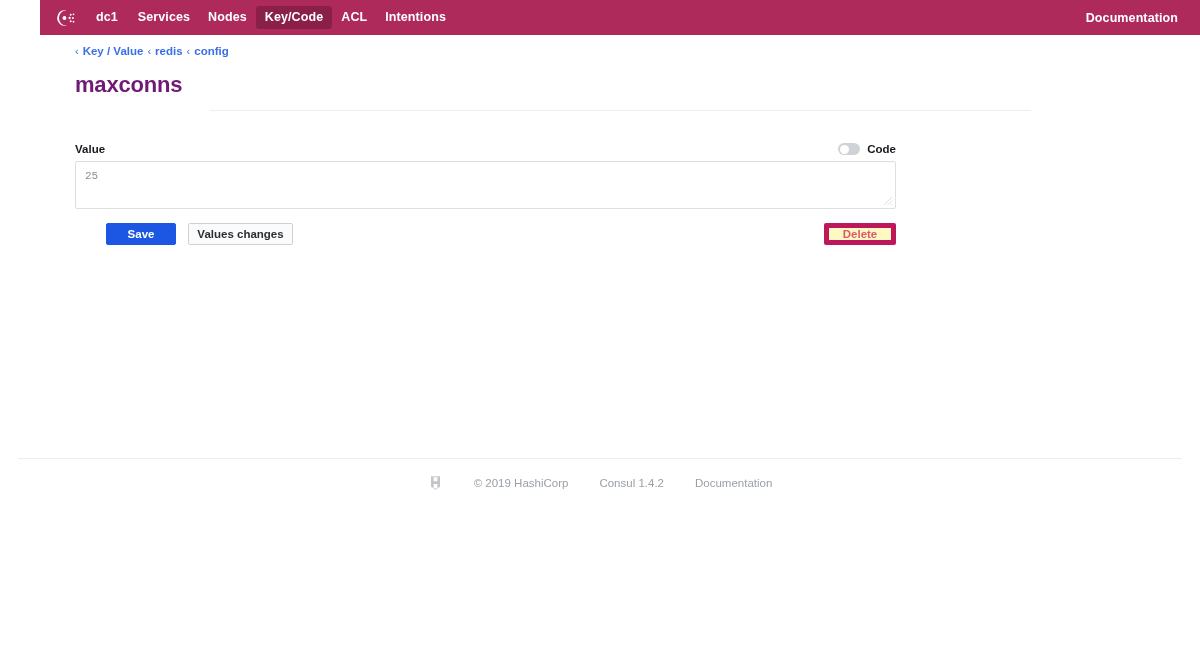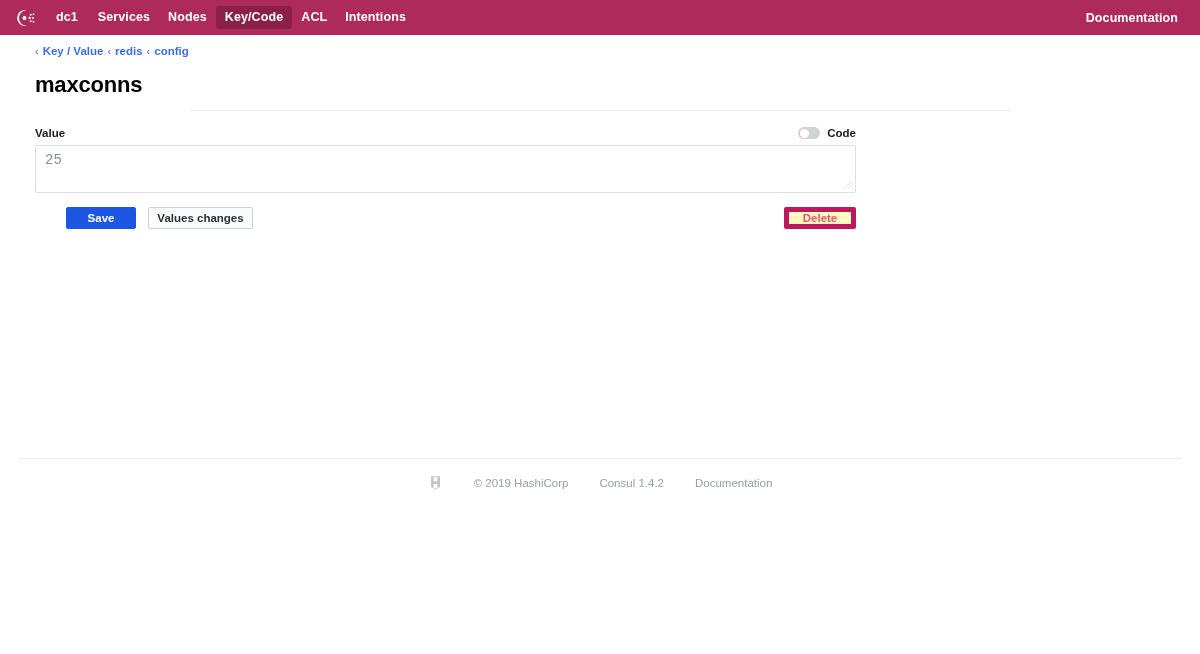--- a/index.html
+++ b/index.html
@@ -10,20 +10,21 @@
     height: 654px;
     background: #ffffff;
     font-family: "Liberation Sans", sans-serif;
     -webkit-font-smoothing: antialiased;
   }
   .page {
     position: relative;
     width: 1200px;
     height: 506px;
     overflow: hidden;
+    padding-left: 40px;
   }
 
   
   .topnav {
     height: 35px;
     background: #ad2a5a;
     display: flex;
     align-items: center;
     padding: 0 14px 0 12px;
     color: #ffffff;
@@ -92,39 +93,39 @@
   .crumb .chev {
     color: #3b6fe8;
     font-size: 11px;
     margin-right: 4px;
     font-weight: normal;
   }
   h1.page-title {
     margin: 13px 0 0 0;
     font-size: 22px;
     font-weight: bold;
-    color: #000000;
+    color: #701a75;
     letter-spacing: -0.2px;
     line-height: 28px;
   }
   .title-rule {
     margin-top: 11px;
     border: 0;
     border-top: 1px solid #eceef0;
     height: 0;
     width: 821px;
   }
 
   
   .form-area { width: 821px; }
   .label-row {
     display: flex;
     align-items: flex-end;
     justify-content: space-between;
-    margin-top: 11px;
+    margin-top: 27px;
     height: 18px;
   }
   .field-label {
     font-size: 11.5px;
     font-weight: bold;
     color: #17191e;
     line-height: 14px;
   }
   .toggle-wrap {
     display: flex;
@@ -164,21 +165,21 @@
     border-radius: 2px;
     background: #ffffff;
     position: relative;
     box-shadow: inset 0 1px 1px rgba(0,0,0,0.02);
   }
   .textarea-box .ta-text {
     position: absolute;
     left: 9px;
     top: 7px;
     font-family: "Liberation Mono", monospace;
-    font-size: 14px;
+    font-size: 11px;
     color: #8a9096;
     line-height: 14px;
     text-align: center;
   }
   .resize-grip {
     position: absolute;
     right: 2px;
     bottom: 2px;
     width: 10px;
     height: 10px;

